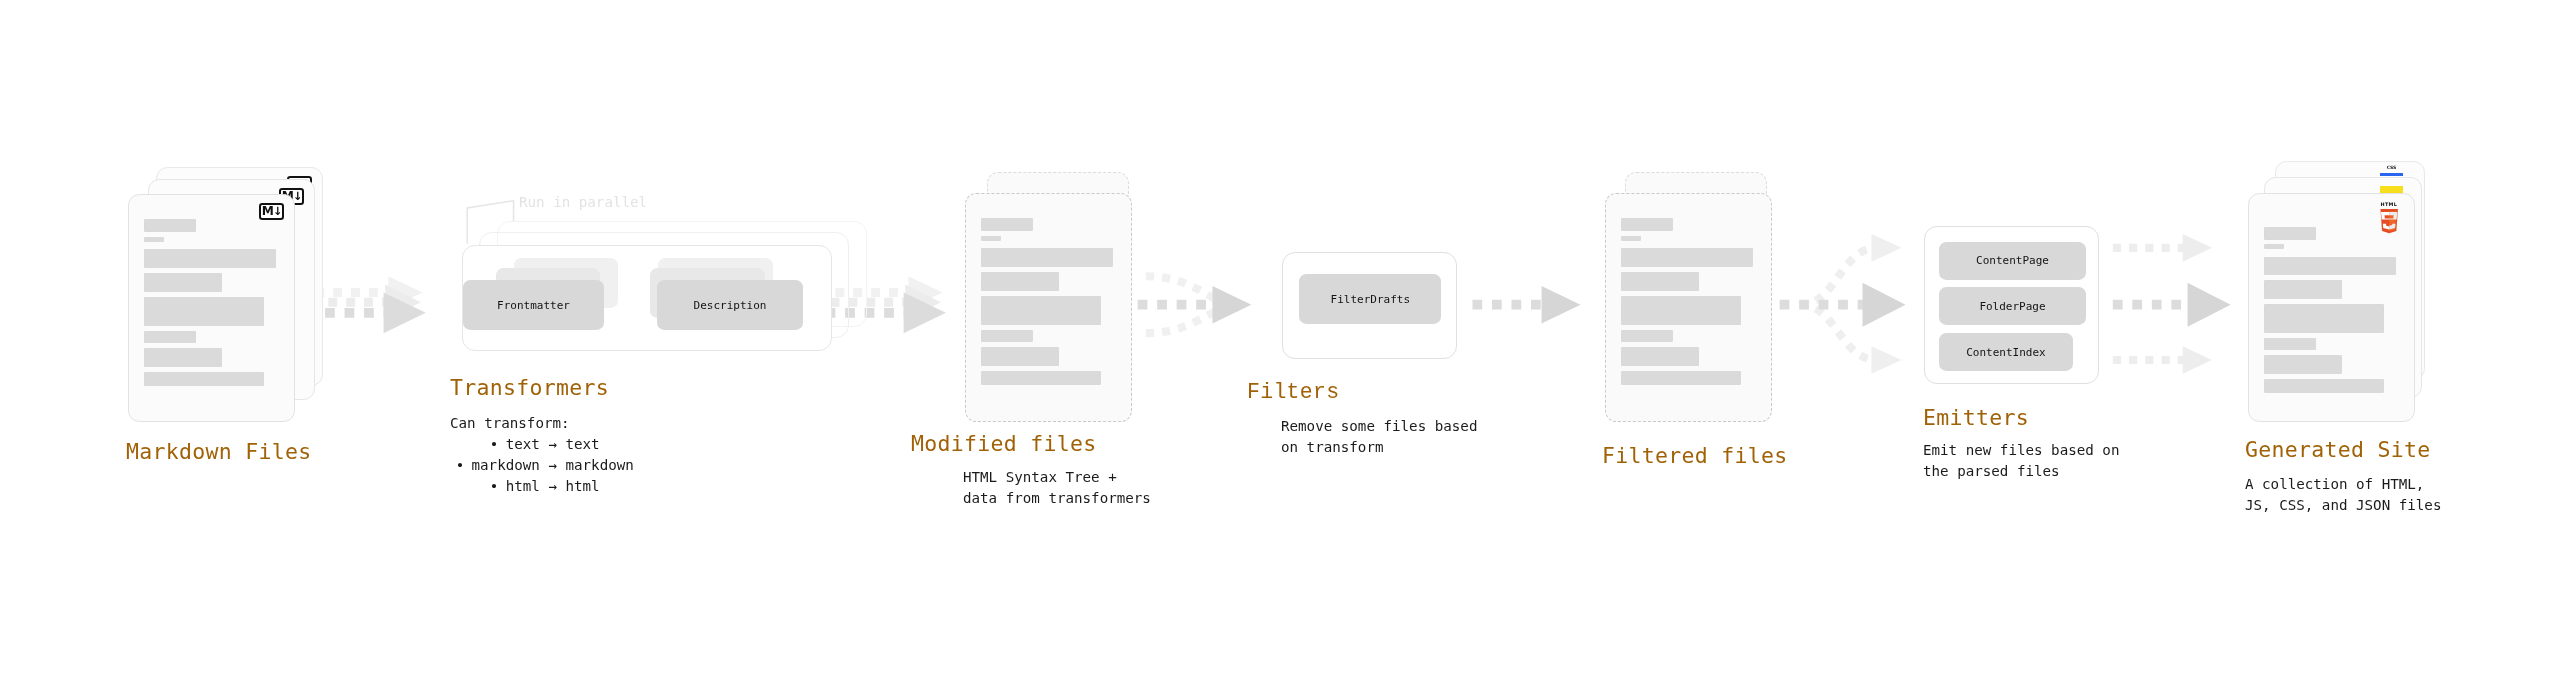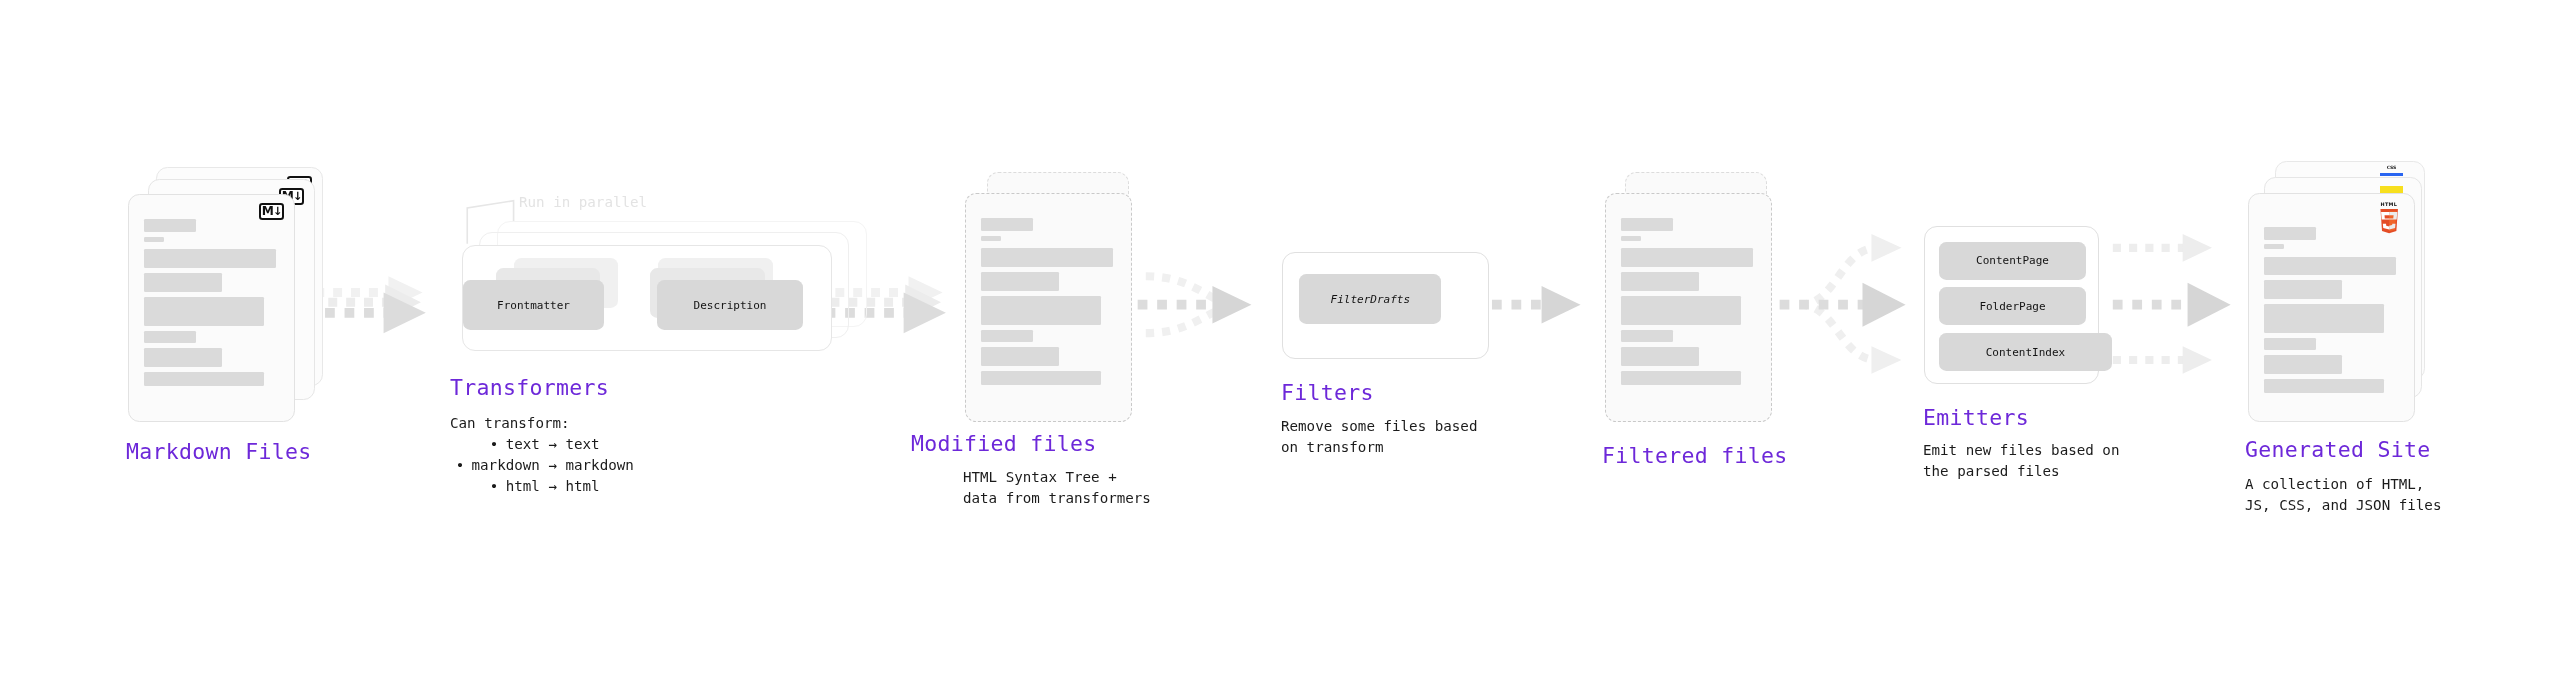--- a/index.html
+++ b/index.html
@@ -61,21 +61,21 @@
     font-family:"DejaVu Sans","Liberation Sans",sans-serif;
     font-size:4.5px;font-weight:bold;color:#111;line-height:4.9px;
   }
   .css-badge .b{position:absolute;top:0.8px;left:0;width:100%;height:3.3px;background:#2965f1;}
 
   .js-badge{width:23px;height:18px;background:#f7df1e;}
 
   
   .title{
     position:absolute;
-    font-size:21.5px;letter-spacing:0.3px;color:#6d28d9;white-space:nowrap;
+    font-size:21.5px;letter-spacing:0.3px;color:#a16207;white-space:nowrap;
   }
   .caption{
     position:absolute;
     font-size:14.2px;line-height:21px;color:#1b1b1b;white-space:nowrap;
   }
   .caption .bullets{margin:0;padding-left:0;list-style:none;text-align:center;}
   .caption .bullets li{white-space:nowrap;}
   .caption .bullets li:before{content:"\2022";margin-right:7.3px;margin-left:5.7px;}
 
   
@@ -261,24 +261,24 @@
       </div>
     </div>
     <div class="title" style="left:911px;top:431px;text-align:center;">Modified files</div>
     <div class="caption" style="left:963px;top:467px;">
       <div>HTML Syntax Tree +</div>
       <div>data from transformers</div>
     </div>
   </div>
 
   <div class="abs">
-    <div class="groupbox" style="left:1282px;top:252px;width:207px;height:107px;font-style:italic;">
+    <div class="groupbox" style="left:1282px;top:252px;width:175px;height:107px;">
       <div class="pill" style="left:16.3px;top:21px;width:142px;height:50px;">FilterDrafts</div>
     </div>
-    <div class="title" style="left:1281px;top:380px;">Filters</div>
+    <div class="title" style="left:1247px;top:380px;font-family:Liberation Mono, monospace;">Filters</div>
     <div class="caption" style="left:1281px;top:416px;">
       <div>Remove some files based</div>
       <div>on transform</div>
     </div>
   </div>
 
   <div class="abs">
     <div class="doc dashed" style="left:1625px;top:172px;width:142px;height:215px;border-color:#dcdcdc;"></div>
     <div class="doc dashed" style="left:1605px;top:193px;width:167px;height:229px;">
       <div class="bars" style="top:24.4px;">
@@ -292,21 +292,21 @@
         <div class="bar" style="width:120px;height:14px;"></div>
       </div>
     </div>
     <div class="title" style="left:1602px;top:443px;">Filtered files</div>
   </div>
 
   <div class="abs">
     <div class="groupbox" style="left:1924px;top:226px;width:175px;height:158px;">
       <div class="pill" style="left:14px;top:14.6px;width:147px;height:38px;">ContentPage</div>
       <div class="pill" style="left:14px;top:60px;width:147px;height:38px;">FolderPage</div>
-      <div class="pill" style="left:14px;top:106px;width:173px;height:38px;">ContentIndex</div>
+      <div class="pill" style="left:14px;top:106px;width:134px;height:38px;">ContentIndex</div>
     </div>
     <div class="title" style="left:1923px;top:405px;">Emitters</div>
     <div class="caption" style="left:1923px;top:440px;">
       <div>Emit new files based on</div>
       <div>the parsed files</div>
     </div>
   </div>
 
   <div class="abs">
 

